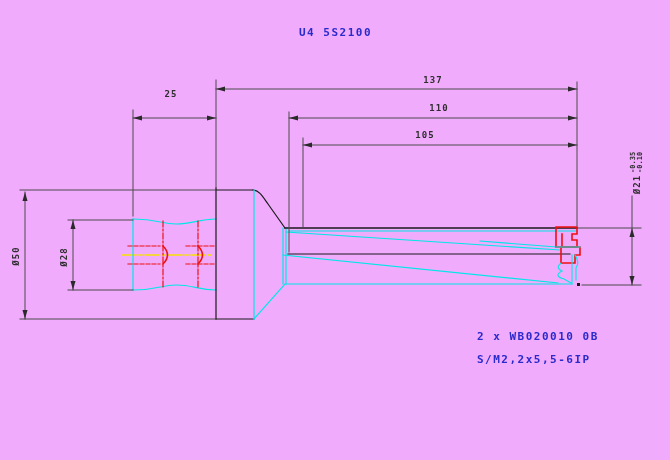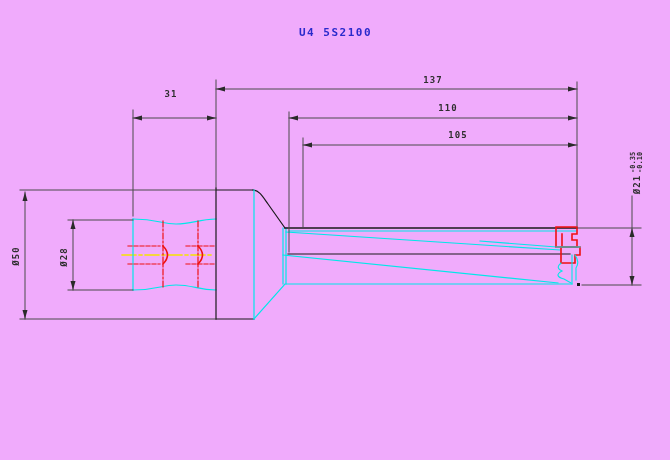--- a/index.html
+++ b/index.html
@@ -138,31 +138,33 @@
       <polygon points="25,319 22.5,310 27.5,310"></polygon>
       <polygon points="73,220 70.5,229 75.5,229"></polygon>
       <polygon points="73,290 70.5,281 75.5,281"></polygon>
       <polygon points="632,228 629.5,237 634.5,237"></polygon>
       <polygon points="632,285 629.5,276 634.5,276"></polygon>
     </g>
   </svg>
 
   <div class="bluetext" id="title" style="left:299px;top:26px;">U4 5S2100</div>
 
-  <div class="dimtext" style="left:156px;top:89px;width:30px;">31</div>
+  <div class="dimtext" style="left:156px;top:89px;width:30px;">25</div>
   <div class="dimtext" style="left:377px;top:75px;width:32px;margin-left:40px;">137</div>
-  <div class="dimtext" style="left:432px;top:103px;width:32px;">110</div>
-  <div class="dimtext" style="left:442px;top:130px;width:32px;">105</div>
+  <div class="dimtext" style="left:423px;top:103px;width:32px;">110</div>
+  <div class="dimtext" style="left:409px;top:130px;width:32px;">105</div>
 
   <div class="vlabel" style="left:-5px;top:250px;width:42px;height:12px;">Ø50</div>
   <div class="vlabel" style="left:43px;top:251px;width:42px;height:12px;">Ø28</div>
   <div class="vlabel" style="left:602px;top:164px;width:70px;height:18px;">
     <span>Ø21</span>
     <span class="tolstack">
       <span>-0.35</span>
       <span>-0.10</span>
     </span>
   </div>
 
   <div id="parts-list">
+    <div class="bom-line">2 x WB020010 0B</div>
+    <div class="bom-line">S/M2,2x5,5-6IP</div>
   </div>
 
 </div>
 
 </body></html>

